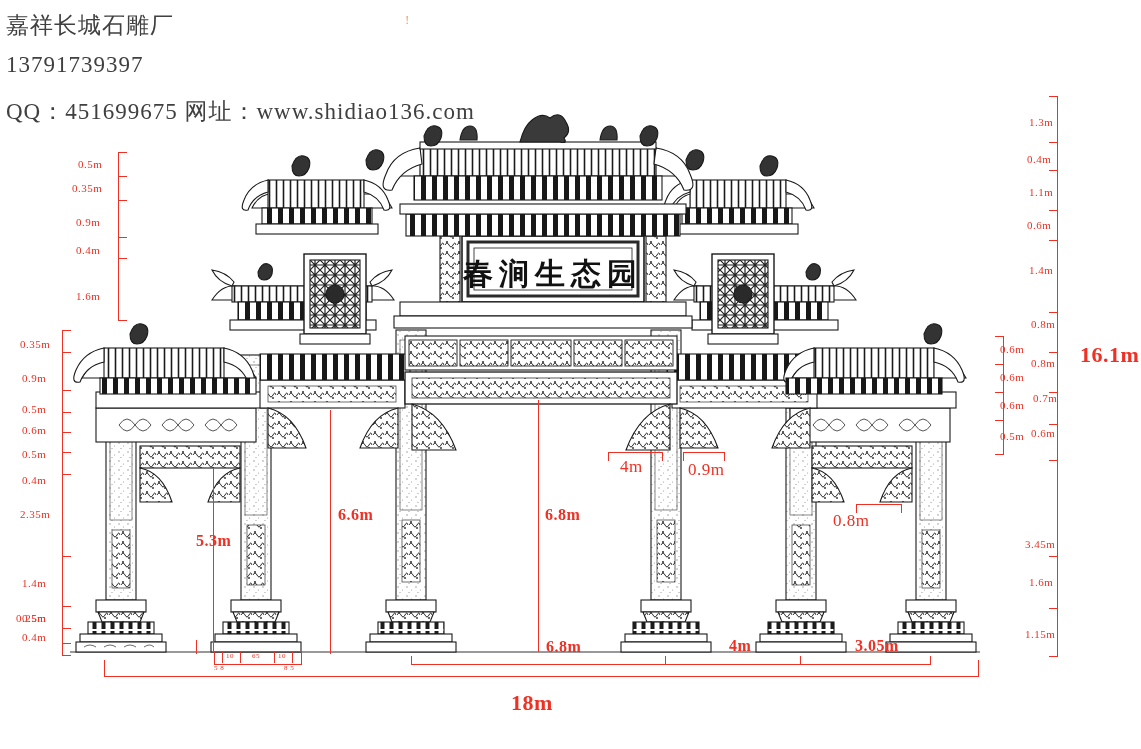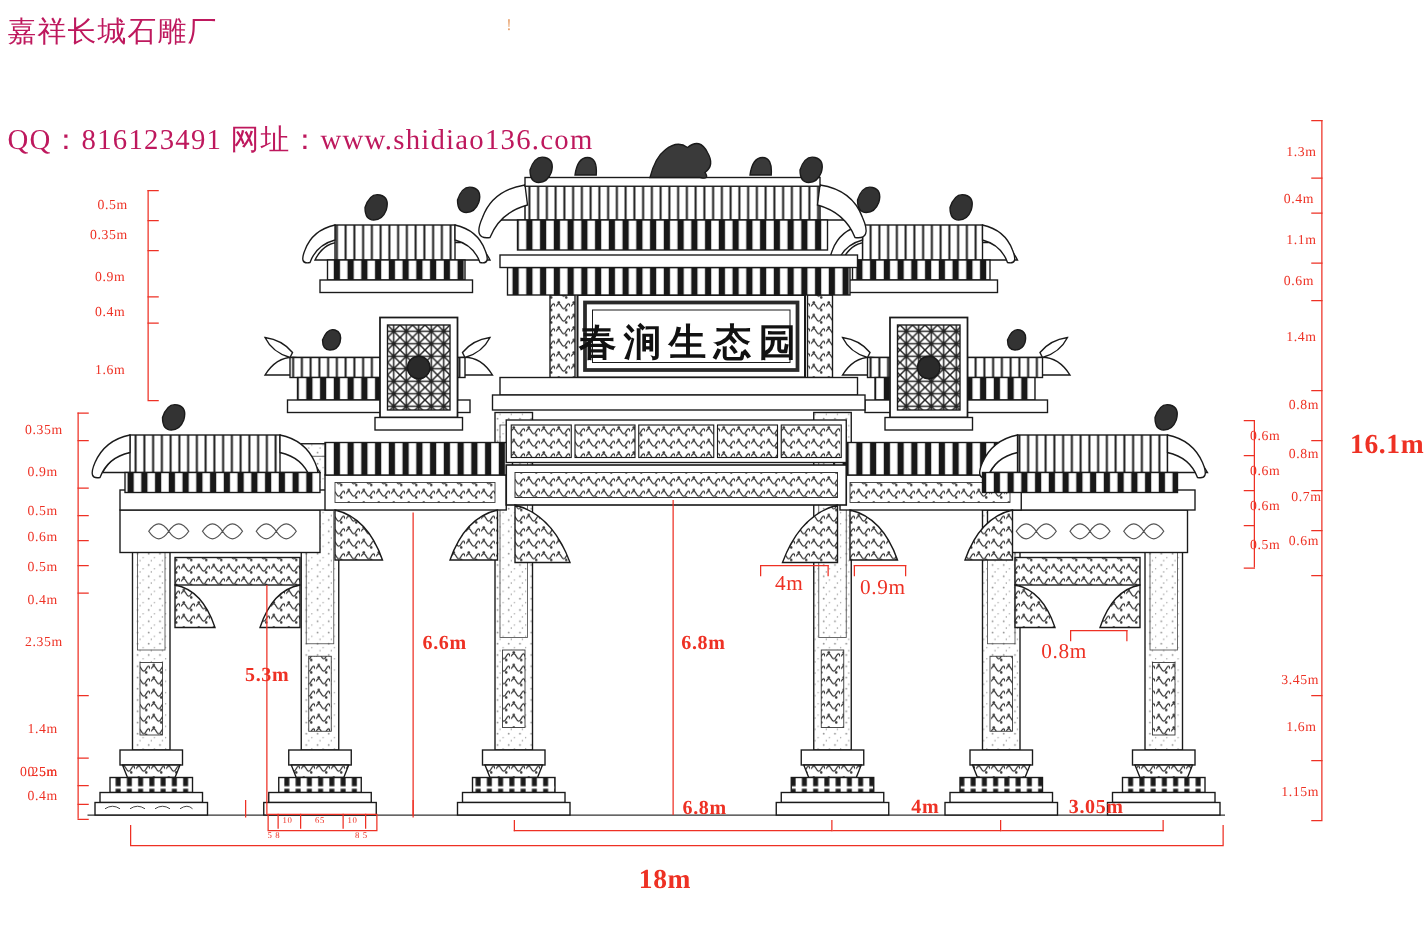--- a/index.html
+++ b/index.html
@@ -1,21 +1,21 @@
 <!DOCTYPE html>
 <html><head>
 <meta charset="utf-8">
 <style>
   html,body{margin:0;padding:0;background:#fff;}
   body{width:1141px;height:749px;position:relative;overflow:hidden;
        font-family:"Liberation Serif",serif;}
   #stage{position:absolute;inset:0;width:1141px;height:749px;background:#ffffff;}
 
   
-  .wm{position:absolute;color:#be185d;white-space:nowrap;font-family:"Liberation Serif",serif;}
+  .wm{position:absolute;color:#404040;white-space:nowrap;font-family:"Liberation Serif",serif;}
   #wm1{left:6px;top:10px;font-size:23px;letter-spacing:1px;}
   #wm2{left:6px;top:52px;font-size:23px;letter-spacing:1px;}
   #wm3{left:6px;top:96px;font-size:23px;letter-spacing:1px;}
   #wmdot{left:405px;top:12px;font-size:13px;color:#e8a06a;}
 
   
   .dim{position:absolute;color:#ee3124;white-space:nowrap;
        font-family:Liberation Serif, serif;letter-spacing:.5px;text-align:right;}
   .dim.s{font-size:11px;}
   .dim.l{font-size:17px;}
@@ -32,21 +32,22 @@
   
   #draw{position:absolute;left:0;top:0;}
   .ink{fill:none;stroke:#1a1a1a;}
 </style>
 </head>
 <body>
 
 <div id="stage">
 
   <div class="wm" id="wm1">嘉祥长城石雕厂</div>
-  <div class="wm" id="wm3">QQ：816123491 网址：www.shidiao136.com</div>
+  <div class="wm" id="wm2">13791739397</div>
+  <div class="wm" id="wm3">QQ：451699675 网址：www.shidiao136.com</div>
   <div class="wm" id="wmdot">!</div>
 
   <svg id="draw" width="1141" height="749" viewBox="0 0 1141 749">
     <defs>
 
       <pattern id="tiles" width="7" height="18" patternUnits="userSpaceOnUse">
         <rect width="7" height="18" fill="#fff"></rect>
         <path d="M3.5 0 L3.5 18" stroke="#1a1a1a" stroke-width="1.6"></path>
       </pattern>
 

